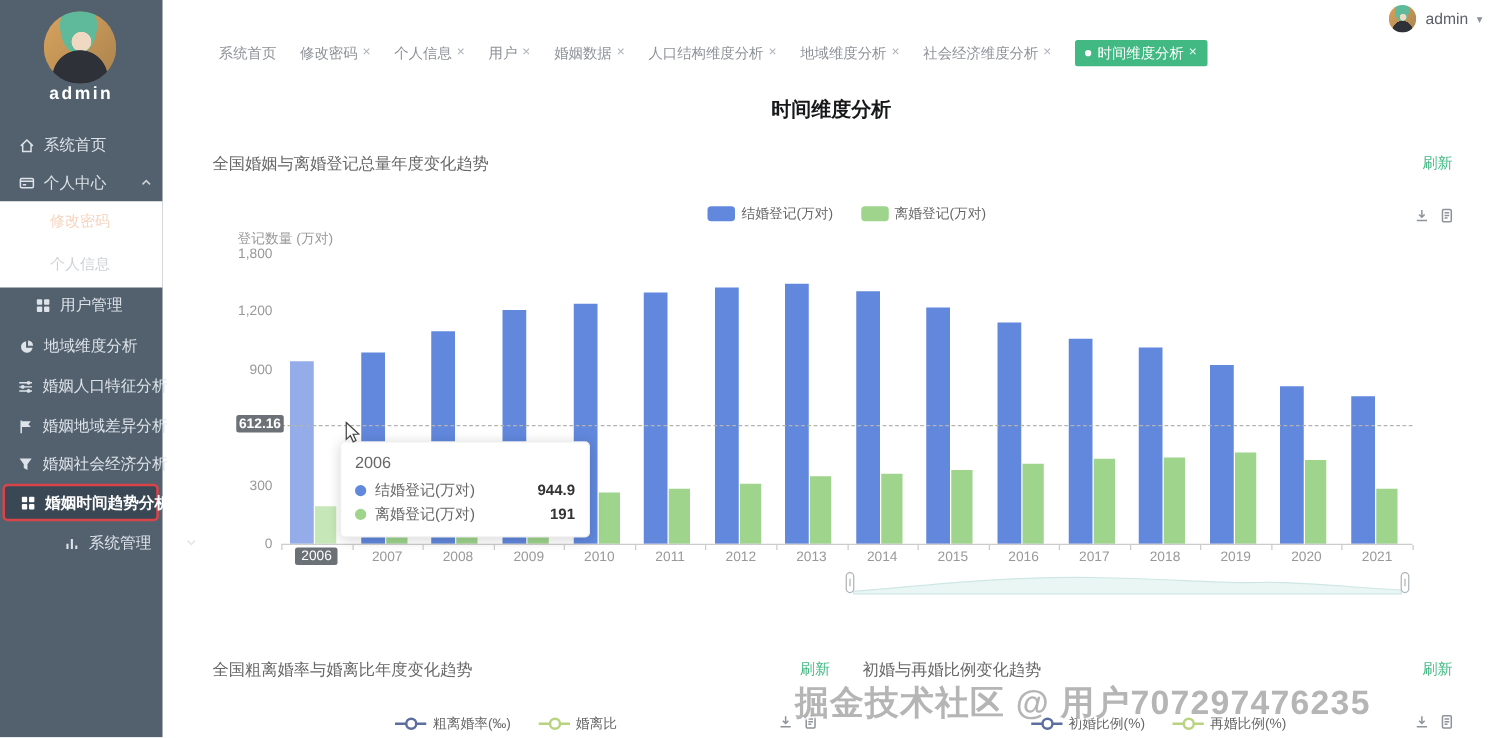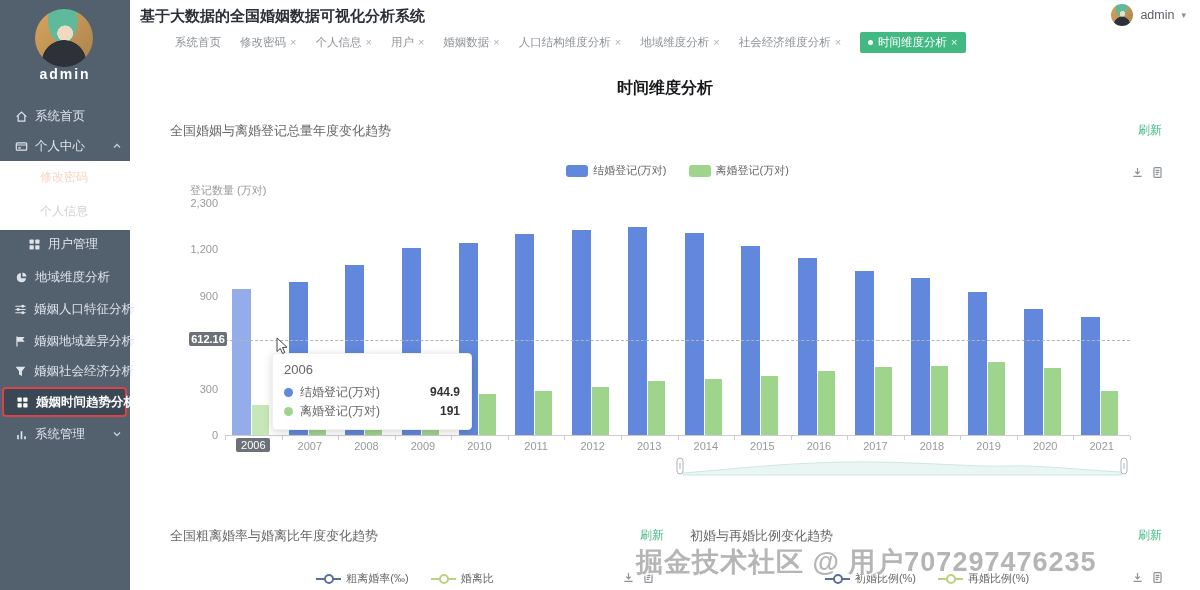--- a/index.html
+++ b/index.html
@@ -181,39 +181,38 @@
           <span class="s-icon">
             <svg viewBox="0 0 14 14" fill="currentColor">
               <rect x="1.6" y="1.6" width="4.6" height="4.6" rx="0.8"></rect>
               <rect x="7.8" y="1.6" width="4.6" height="4.6" rx="0.8"></rect>
               <rect x="1.6" y="7.8" width="4.6" height="4.6" rx="0.8"></rect>
               <rect x="7.8" y="7.8" width="4.6" height="4.6" rx="0.8"></rect>
             </svg>
           </span>
           <span class="s-label">婚姻时间趋势分析</span>
         </div>
-        <div class="s-item" style="top: 419px;">
+        <div class="s-item" style="top: 419px; padding-left: 36px;">
           <span class="s-icon">
             <svg viewBox="0 0 14 14" fill="none" stroke="currentColor" stroke-width="1.8">
               <path d="M3.2 12 V7.5 M7 12 V3.5 M10.8 12 V9"></path>
             </svg>
           </span>
           <span class="s-label">系统管理</span>
           <span class="s-chev"><svg viewBox="0 0 10 10" fill="none" stroke="currentColor" stroke-width="1.3">
               <path d="M2 3.5 L5 6.5 L8 3.5"></path>
             </svg></span>
         </div>
         <div class="s-sub tone-warm" style="top: 167px;">修改密码</div>
         <div class="s-sub tone-gray" style="top: 201px;">个人信息</div>
       </div>
   </aside>
 
   <div class="main">
 
-    <div class="app-title">基于大数据的全国婚姻数据可视化分析系统</div>
     <div class="hdr-user">
       <span class="hdr-avatar"></span>
       <span class="hdr-name">admin</span>
       <span class="hdr-caret">▾</span>
     </div>
 
     <div class="tabs" id="tabs">
         <span class="tab">
           <span class="tab-label">系统首页</span>
         </span>
@@ -279,21 +278,21 @@
           </svg>
       </div>
 
       <div class="ylab">登记数量 (万对)</div>
       <div id="plot">
           <div class="ytick" style="top: 429px;">0</div>
           <div class="ytick" style="top: 382.6px;">300</div>
           <div class="ytick" style="top: 336.2px;">600</div>
           <div class="ytick" style="top: 289.8px;">900</div>
           <div class="ytick" style="top: 243.4px;">1,200</div>
-          <div class="ytick" style="top: 197px;">2,300</div>
+          <div class="ytick" style="top: 197px;">1,800</div>
           <div class="bar" style="left: 102.3px; top: 289px; width: 19px; height: 146px; background: rgb(148, 172, 233);"></div>
           <div class="bar" style="left: 122.3px; top: 405px; width: 17px; height: 30px; background: rgb(198, 231, 183);"></div>
           <div class="xlab-badge" style="left: 123.3px;">2006</div>
           <div class="bar" style="left: 158.8px; top: 282px; width: 19px; height: 153px; background: rgb(97, 136, 221);"></div>
           <div class="bar" style="left: 178.8px; top: 403px; width: 17px; height: 32px; background: rgb(158, 212, 140);"></div>
           <div class="xlab" style="left: 179.8px;">2007</div>
           <div class="bar" style="left: 215.4px; top: 265px; width: 19px; height: 170px; background: rgb(97, 136, 221);"></div>
           <div class="bar" style="left: 235.4px; top: 400px; width: 17px; height: 35px; background: rgb(158, 212, 140);"></div>
           <div class="xlab" style="left: 236.4px;">2008</div>
           <div class="bar" style="left: 272px; top: 248px; width: 19px; height: 187px; background: rgb(97, 136, 221);"></div>

